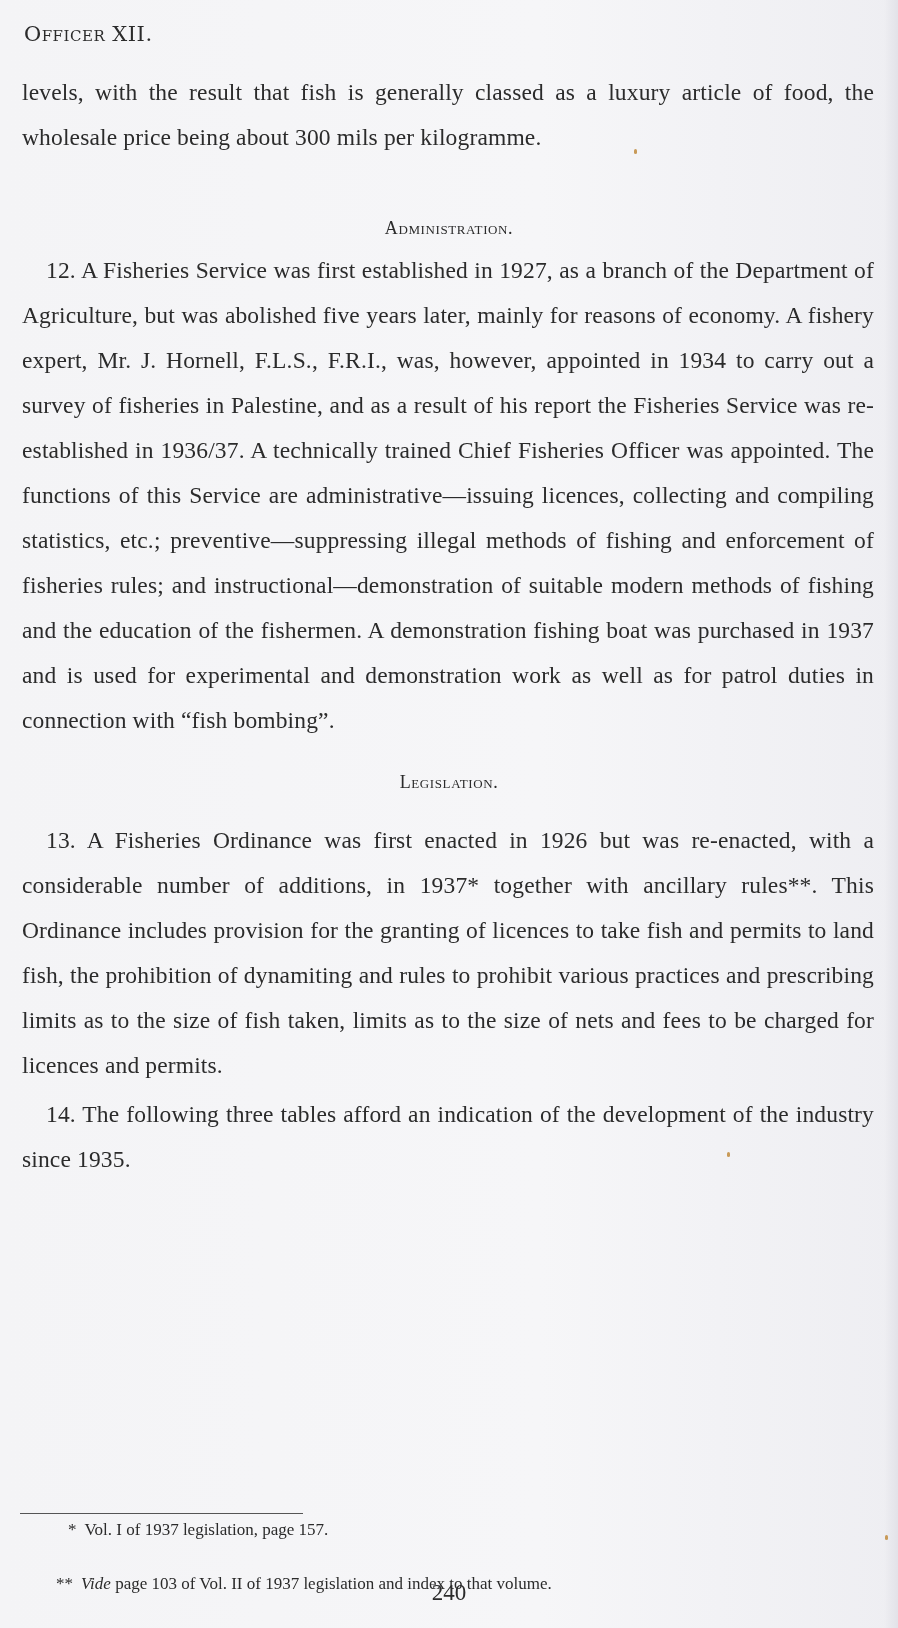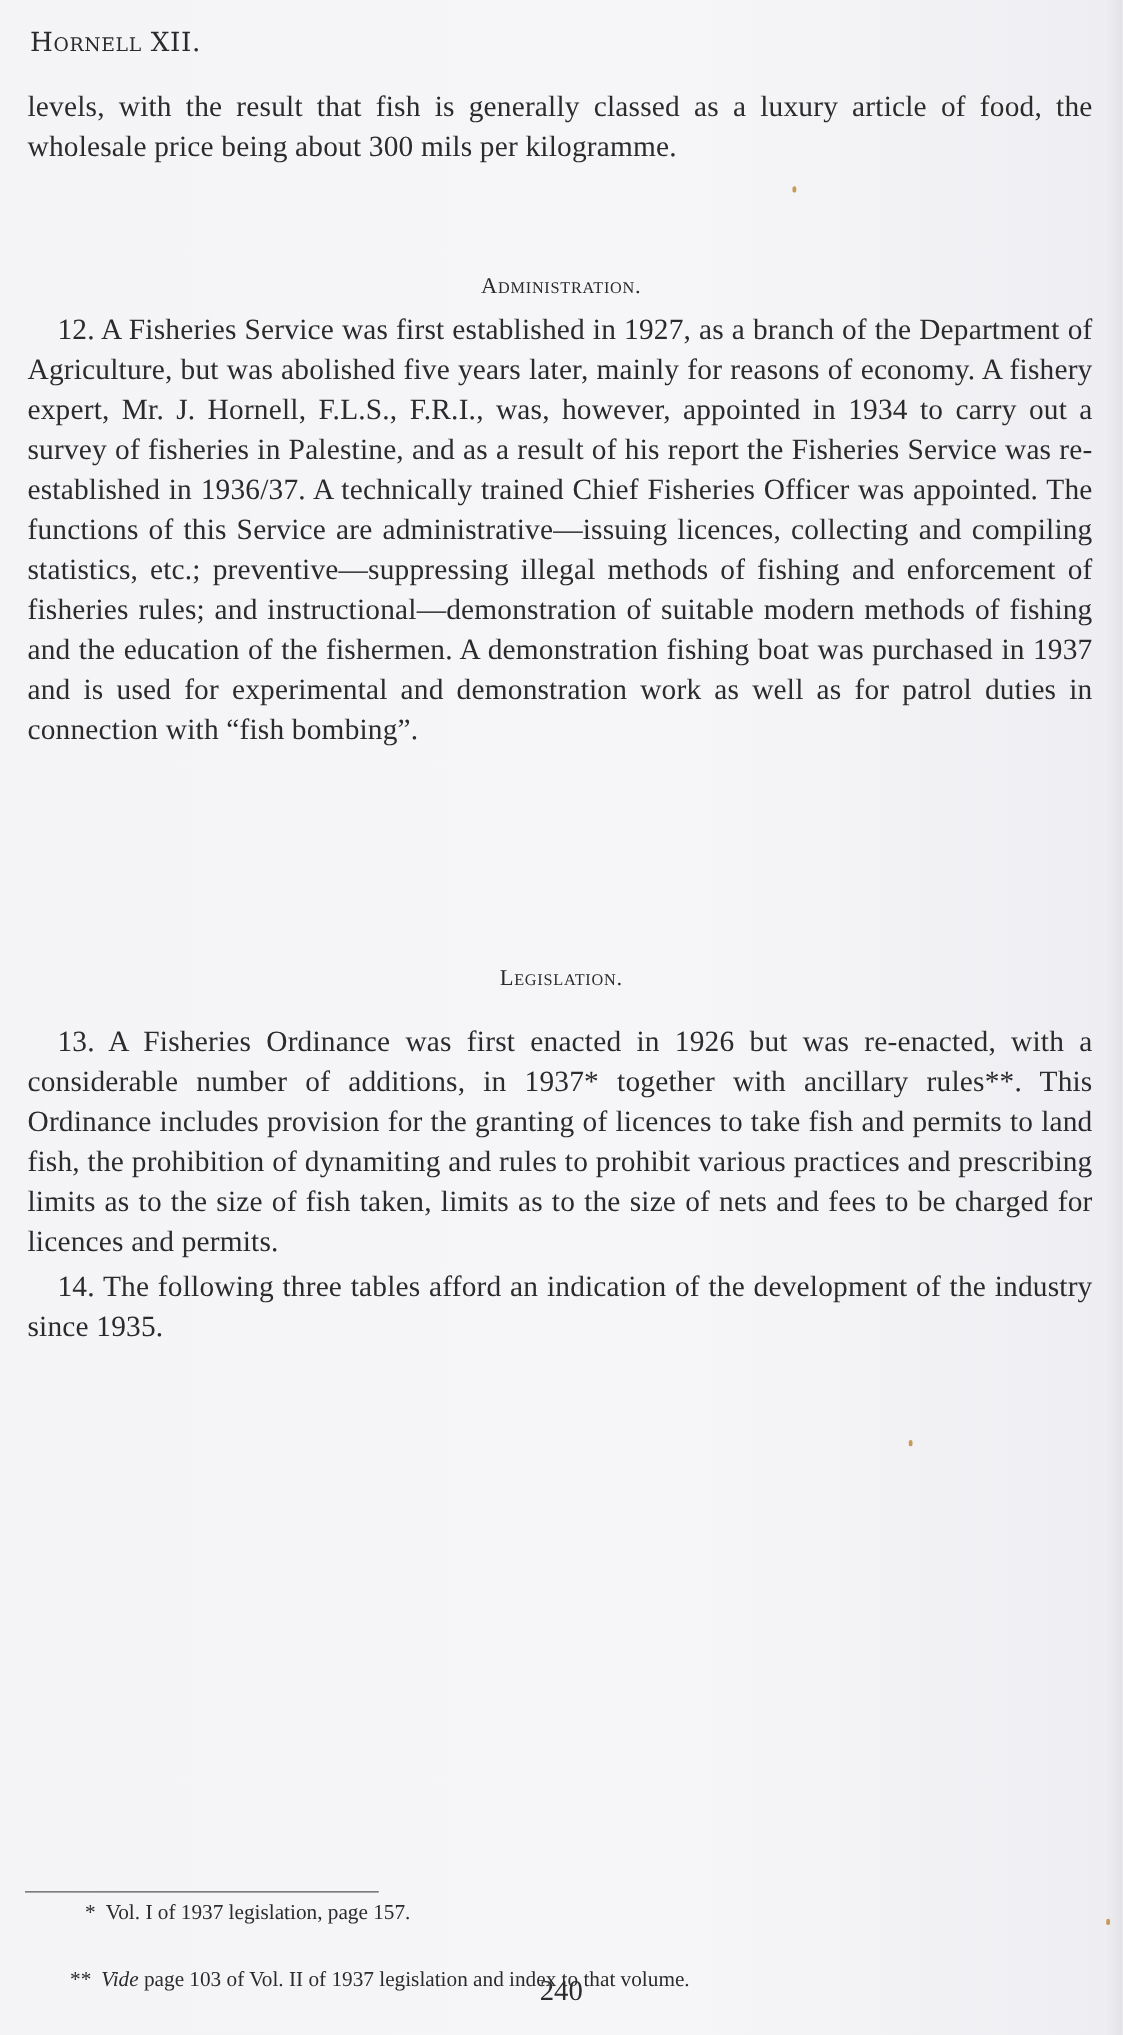--- a/index.html
+++ b/index.html
@@ -18,21 +18,21 @@
     position: absolute; right: 0; top: 0; width: 14px; height: 1628px;
     background: linear-gradient(90deg, rgba(230,230,236,0) 0%, #e2e2e8 100%);
   }
   .running-head {
     position: absolute; left: 24px; top: 22px;
     font-size: 21px; letter-spacing: 0.5px;
     font-variant: small-caps;
   }
   .text {
     position: absolute; left: 22px; width: 852px;
-    font-size: 23.5px; line-height: 32px;
+    font-size: 23.5px; line-height: 45px;
     text-align: justify; text-align-last: left;
     font-family: "Liberation Serif", "DejaVu Serif", serif;
     letter-spacing: 0.15px;
   }
   .text p { margin: 0; text-indent: 24px; hyphens: manual; }
   .text p.cont { text-indent: 0; }
   .heading {
     position: absolute; left: 0; width: 898px; text-align: center;
     font-family: "Liberation Serif", serif;
     font-size: 18px; font-variant: small-caps; letter-spacing: 0.6px;
@@ -55,21 +55,21 @@
     font-family: "Liberation Serif", serif; font-size: 23px;
   }
   .speck { position: absolute; width: 3px; height: 5px; background: #c89a58; border-radius: 2px; }
 </style>
 </head>
 <body>
 
 <div class="page">
   <div class="edge-shadow"></div>
 
-  <div class="running-head">Hornell XII.</div>
+  <div class="running-head">Officer XII.</div>
 
   <div class="text" style="top:70px;">
     <p class="cont">levels, with the result that fish is generally classed as a luxury article of food, the wholesale price being about 300 mils per kilo­gramme.</p>
   </div>
 
   <div class="heading" style="top:218px;">Administration.</div>
 
   <div class="text" style="top:248px;">
     <p>12. A Fisheries Service was first established in 1927, as a branch of the Department of Agriculture, but was abolished five years later, mainly for reasons of economy.  A fishery expert, Mr. J. Hornell, F.L.S., F.R.I., was, however, appointed in 1934 to carry out a survey of fisheries in Palestine, and as a result of his report the Fisheries Service was re-established in 1936/37.  A technic­ally trained Chief Fisheries Officer was appointed.  The functions of this Service are administrative—issuing licences, collecting and compiling statistics, etc.; preventive—suppressing illegal methods of fishing and enforcement of fisheries rules; and instructional—demonstration of suitable modern methods of fishing and the education of the fishermen.  A demonstration fishing boat was purchased in 1937 and is used for experimental and demonstration work as well as for patrol duties in connection with “fish bombing”.</p>
   </div>

